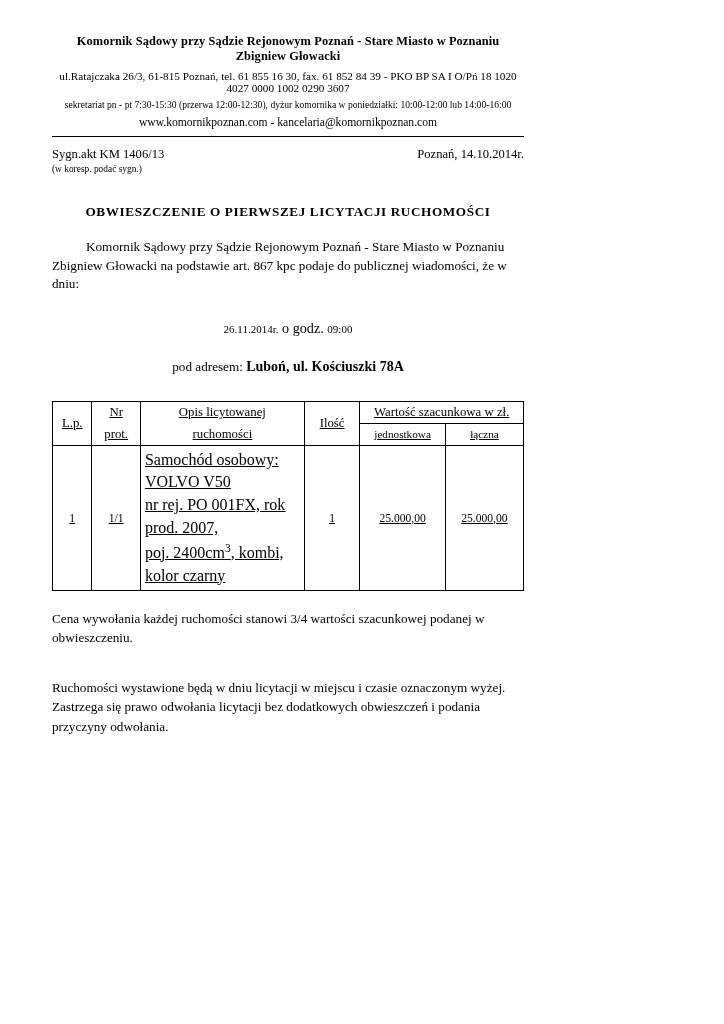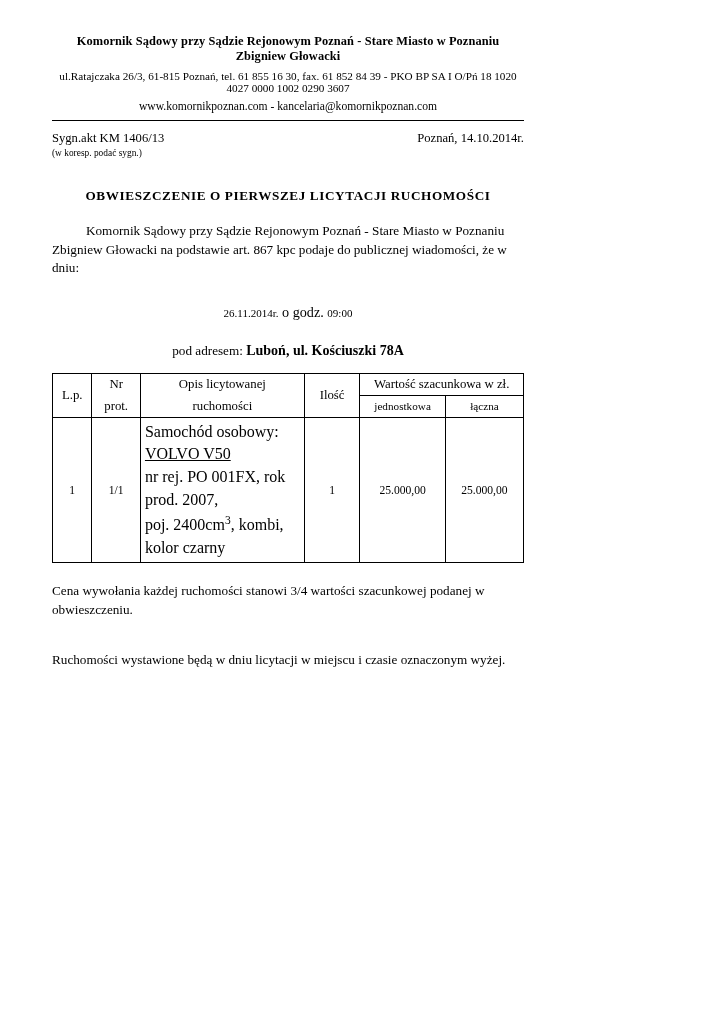--- a/index.html
+++ b/index.html
@@ -105,22 +105,23 @@
   .lead-line {
     margin-top: 24px;
     font-size: 13.2px;
   }
   .u { text-decoration: underline; }
 
   
   table.items {
     border-collapse: collapse;
     width: 100%;
-    margin-top: 14px;
+    margin-top: 26px;
     font-size: 12.4px;
+    text-decoration: underline;
   }
   table.items td, table.items th {
     border: 1px solid #000;
     padding: 3px 4px;
     vertical-align: middle;
     font-weight: normal;
   }
   .col-lp { width: 42px; }
   .col-nr { width: 58px; }
   .col-opis { width: 258px; }
@@ -161,20 +162,21 @@
   }
 </style>
 </head>
 <body>
 
 <div class="page">
 
   <div class="header">
     <div class="line1">Komornik Sądowy przy Sądzie Rejonowym Poznań - Stare Miasto w Poznaniu Zbigniew Głowacki</div>
     <div class="line2">ul.Ratajczaka 26/3, 61-815 Poznań, tel. 61 855 16 30, fax. 61 852 84 39 - PKO BP SA I O/Pń  18 1020 4027 0000 1002 0290 3607</div>
+    <div class="line3">sekretariat  pn - pt 7:30-15:30 (przerwa 12:00-12:30), dyżur komornika w poniedziałki: 10:00-12:00 lub 14:00-16:00</div>
     <div class="line4">www.komornikpoznan.com  -  kancelaria@komornikpoznan.com</div>
     <hr class="header-rule">
   </div>
 
   <div class="meta-row">
     <div>Sygn.akt KM 1406/13</div>
     <div>Poznań, 14.10.2014r.</div>
   </div>
   <div class="meta-note">(w koresp. podać sygn.)</div>
 
@@ -224,15 +226,16 @@
         <td class="cell-money">25.000,00</td>
         <td class="cell-money">25.000,00</td>
       </tr>
     </tbody>
   </table>
 
   <div class="after-table">Cena wywołania każdej ruchomości stanowi 3/4 wartości szacunkowej podanej w obwieszczeniu.</div>
 
   <div class="tail-block">
     <div>Ruchomości wystawione będą w dniu licytacji w miejscu i czasie oznaczonym wyżej.</div>
+    <div>Zastrzega się prawo odwołania licytacji bez dodatkowych obwieszczeń i podania przyczyny odwołania.</div>
   </div>
 
 </div>
 
 </body></html>

